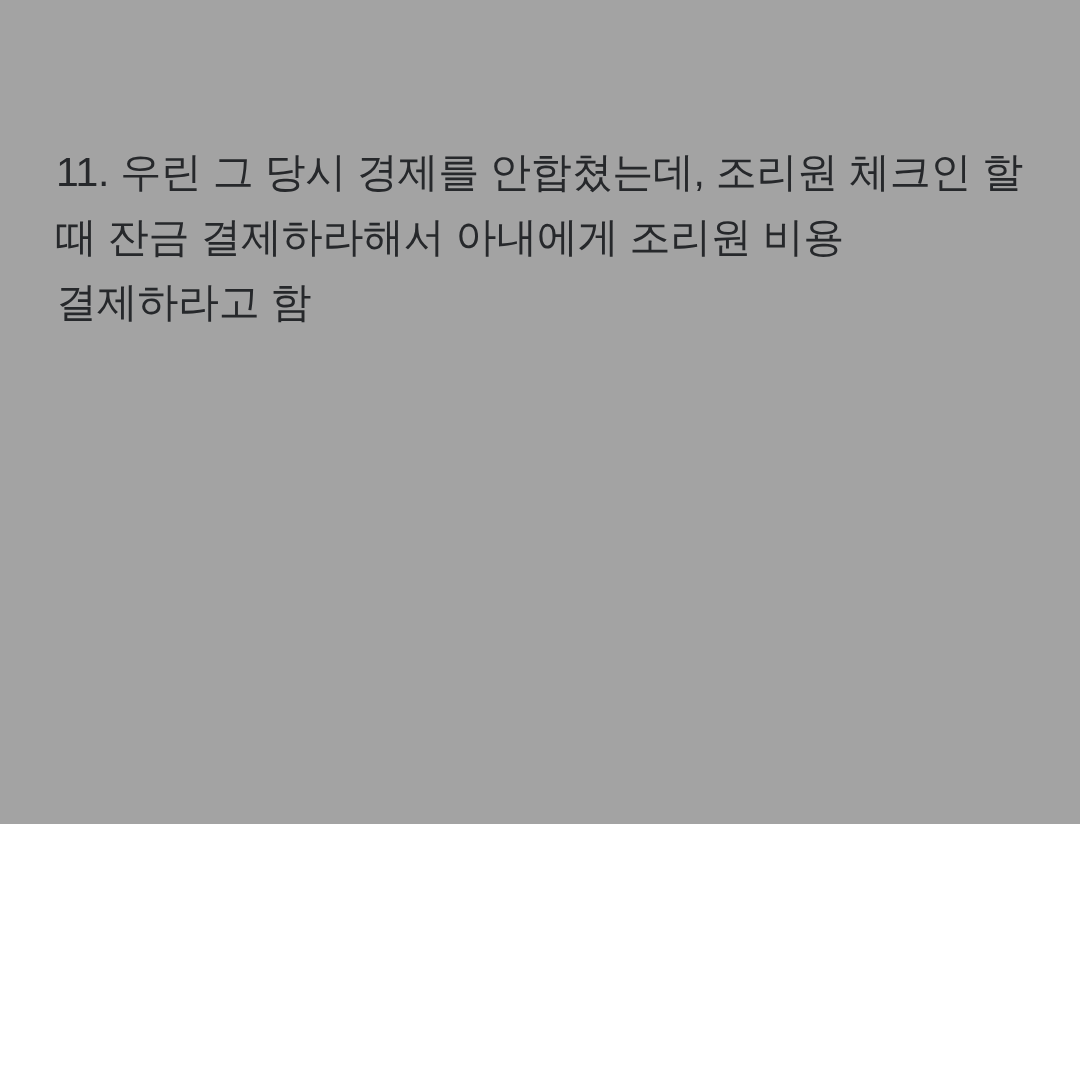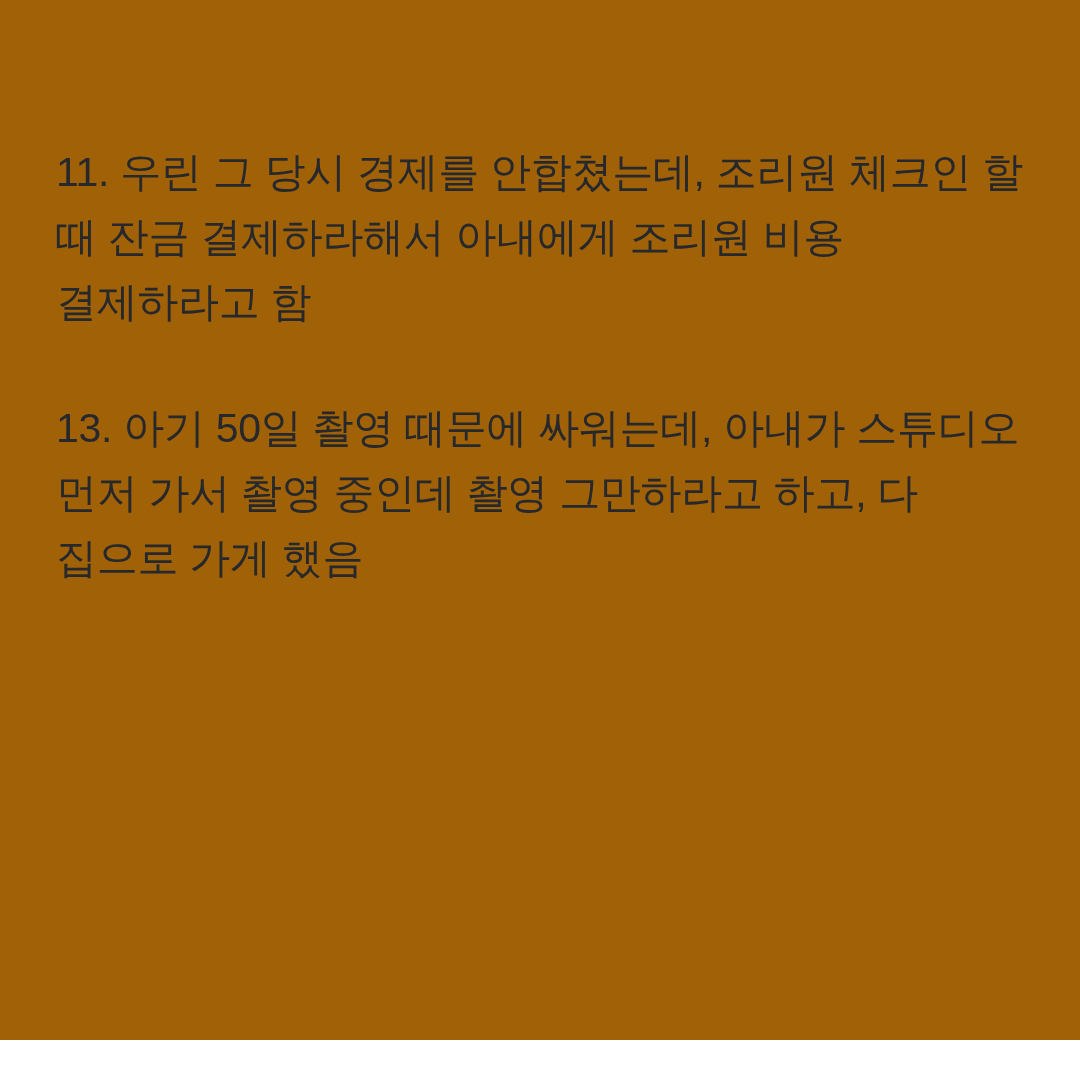--- a/index.html
+++ b/index.html
@@ -10,22 +10,22 @@
   body {
     width: 1080px;
     height: 1080px;
     background: #ffffff;
     font-family: "Liberation Sans", "DejaVu Sans", sans-serif;
     overflow: hidden;
   }
   .page {
     box-sizing: border-box;
     width: 1080px;
-    height: 1040px;
-    background: #a16207;
+    height: 824px;
+    background: #a3a3a3;
     padding: 140px 56px 0 56px;
   }
   .para {
     color: #26282b;
     font-size: 41px;
     line-height: 1.58;
     letter-spacing: -0.3px;
     margin: 0 0 62px 0;
     word-break: keep-all;
     white-space: pre-wrap;
@@ -33,14 +33,13 @@
   }
   .para:last-child {
     margin-bottom: 0;
   }
 </style>
 </head>
 <body>
 
 <div class="page">
   <p class="para">11. 우린 그 당시 경제를 안합쳤는데, 조리원 체크인 할 때 잔금 결제하라해서 아내에게 조리원 비용 결제하라고 함</p>
-  <p class="para">13. 아기 50일 촬영 때문에 싸워는데, 아내가 스튜디오 먼저 가서 촬영 중인데 촬영 그만하라고 하고, 다 집으로 가게 했음</p>
 </div>
 
 </body></html>

